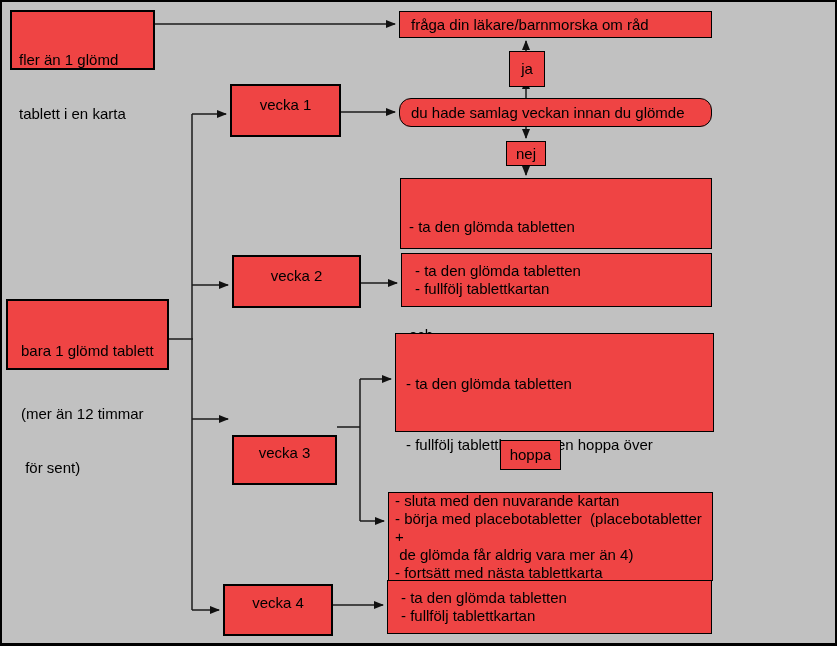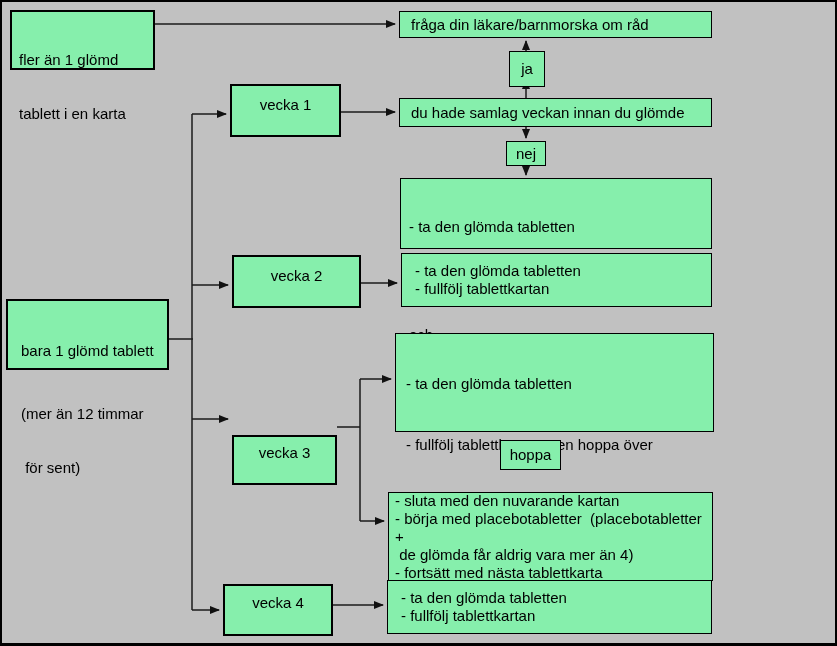--- a/index.html
+++ b/index.html
@@ -13,36 +13,36 @@
     border-right:2px solid #000;
     border-bottom:3px solid #000;
     font-family:"Liberation Sans","DejaVu Sans",sans-serif;
     font-size:15px;color:#000;
     overflow:hidden;
   }
   .wires{position:absolute;left:0;top:0;width:837px;height:646px;}
   .wire{stroke:#1a1a1a;stroke-width:1.5;fill:none;}
   .box{
     position:absolute;
-    background:#86efac;
+    background:#ef4444;
     border:2px solid #000;
     box-sizing:border-box;
     line-height:18px;
     white-space:pre-wrap;
   }
   .thin{border-width:1.5px;}
   .center{display:flex;align-items:center;justify-content:center;}
   .vcenter{display:flex;flex-direction:column;justify-content:center;}
   .vecka{display:flex;justify-content:center;align-items:flex-start;padding-top:10px;}
   .line{white-space:pre-wrap;}
 
   #multi  {left:8px;   top:8px;   width:145px; height:60px; padding:3px 4px 0 7px;}
   #ask    {left:397px; top:9px;   width:313px; height:27px; padding-left:11px;align-items:center;display:flex;}
   #ja     {left:507px; top:49px;  width:36px;  height:36px;}
-  #hadsex {left:397px; top:96px;  width:313px; height:29px; padding-left:11px;align-items:center;display:flex;}
+  #hadsex {left:397px; top:96px;  width:313px; height:29px; padding-left:11px;align-items:center;display:flex;border-radius:12px;}
   #nej    {left:504px; top:139px; width:40px;  height:25px;}
   #w1res  {left:398px; top:176px; width:312px; height:71px; padding:3px 6px 0 8px;}
   #v1     {left:228px; top:82px;  width:111px; height:53px;text-align:center;}
   #v2     {left:230px; top:253px; width:129px; height:53px;}
   #w2res  {left:399px; top:251px; width:311px; height:54px; padding-left:13px;}
   #single {left:4px;   top:297px; width:163px; height:71px; padding:5px 4px 0 13px;}
   #single .line:nth-child(2){margin-top:9px;}
   #v3     {left:230px; top:393px; width:105px; height:50px; padding-top:7px;margin-top:40px;}
   #w3resa {left:393px; top:331px; width:319px; height:99px; padding:5px 6px 0 10px;}
   #w3resa .line:nth-child(2){margin-top:7px;}

